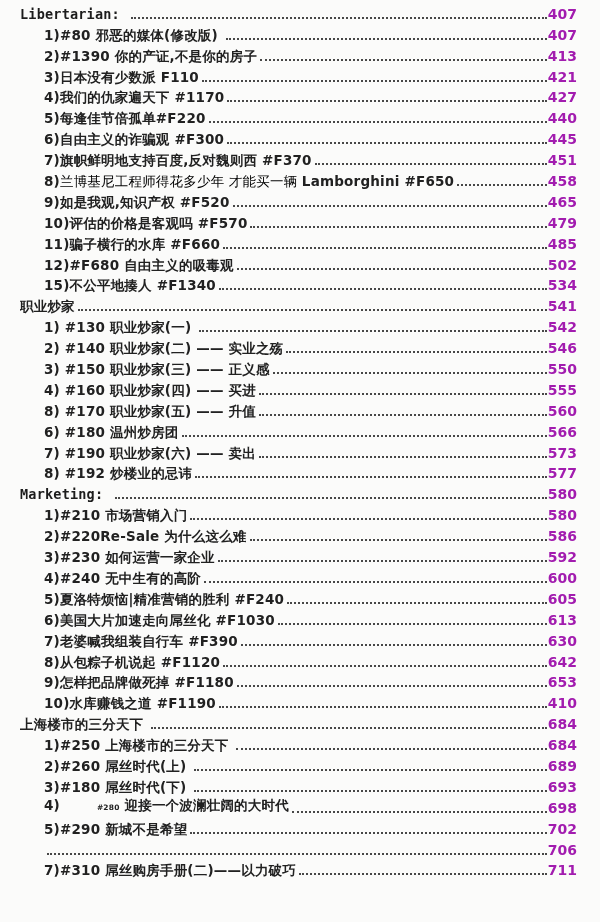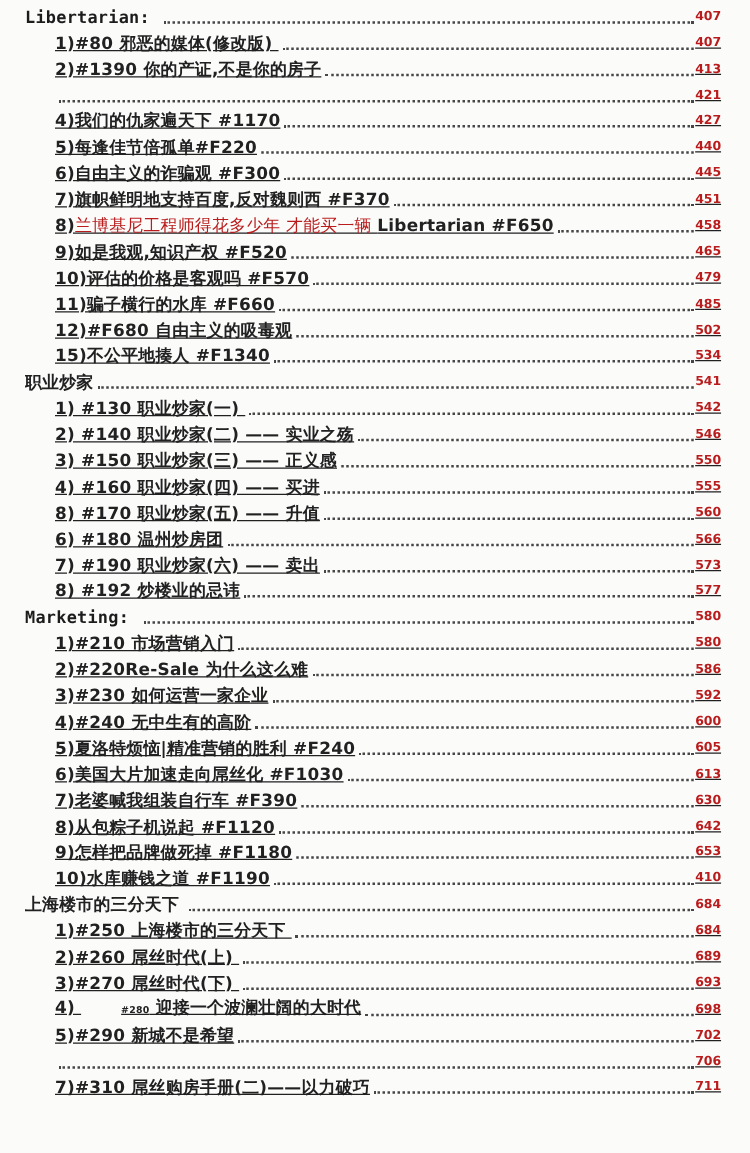--- a/index.html
+++ b/index.html
@@ -21,57 +21,57 @@
   .row {
     display: flex;
     align-items: flex-end;
     height: 20.9px;
     box-sizing: border-box;
     padding-bottom: 2px;
     white-space: pre;
     overflow: hidden;
     justify-content: flex-end;
   }
-  .row.item { padding-left: 24px; text-decoration: underline; }
+  .row.item { padding-left: 24px; }
   .title {
     font-size: 13.5px;
     font-weight: 700;
     line-height: 16px;
     letter-spacing: 0.2px;
     flex: 0 0 auto;
   }
   .seg-default { font-weight: 700; color: #212121; }
   .seg-latin {
     font-family: "DejaVu Sans Mono", "Liberation Mono", monospace;
     font-weight: 700;
     color: #1c1c1c;
   }
   .seg-serif {
     font-family: "DejaVu Serif", "Liberation Serif", serif;
     font-weight: 400;
-    color: #b91c1c;
+    color: #000000;
   }
   .seg-small {
     font-size: 7.5px;
     font-weight: 700;
     color: #212121;
     margin-left: 32px;
   }
   .leader {
     flex: 1 1 auto;
     min-width: 8px;
     border-bottom: 2px dotted #474747;
     margin: 0 1px 3px 3px;
     height: 0;
   }
   .page {
-    font-size: 10px;
+    font-size: 14px;
     font-weight: 700;
     line-height: 16px;
-    color: #b91c1c;
+    color: #a21caf;
     flex: 0 0 auto;
   }
 </style>
 </head>
 <body>
 
 <div id="toc">
     <div class="row section">
     <span class="title"><span class="seg-latin">Libertarian: </span></span>
     <span class="leader"></span>
@@ -81,20 +81,21 @@
     <span class="title"><span class="seg-default">1)#80 邪恶的媒体(修改版) </span></span>
     <span class="leader"></span>
     <span class="page">407</span>
   </div>
     <div class="row item">
     <span class="title"><span class="seg-default">2)#1390 你的产证,不是你的房子</span></span>
     <span class="leader"></span>
     <span class="page">413</span>
   </div>
     <div class="row item">
+    <span class="title"><span class="seg-default">3)日本没有少数派 F110</span></span>
     <span class="leader"></span>
     <span class="page">421</span>
   </div>
     <div class="row item">
     <span class="title"><span class="seg-default">4)我们的仇家遍天下 #1170</span></span>
     <span class="leader"></span>
     <span class="page">427</span>
   </div>
     <div class="row item">
     <span class="title"><span class="seg-default">5)每逢佳节倍孤单#F220</span></span>
@@ -105,21 +106,21 @@
     <span class="title"><span class="seg-default">6)自由主义的诈骗观 #F300</span></span>
     <span class="leader"></span>
     <span class="page">445</span>
   </div>
     <div class="row item">
     <span class="title"><span class="seg-default">7)旗帜鲜明地支持百度,反对魏则西 #F370</span></span>
     <span class="leader"></span>
     <span class="page">451</span>
   </div>
     <div class="row item">
-    <span class="title"><span class="seg-default">8)</span><span class="seg-serif">兰博基尼工程师得花多少年 才能买一辆 </span><span class="seg-default">Libertarian #F650</span></span>
+    <span class="title"><span class="seg-default">8)</span><span class="seg-serif">兰博基尼工程师得花多少年 才能买一辆 </span><span class="seg-default">Lamborghini #F650</span></span>
     <span class="leader"></span>
     <span class="page">458</span>
   </div>
     <div class="row item">
     <span class="title"><span class="seg-default">9)如是我观,知识产权 #F520</span></span>
     <span class="leader"></span>
     <span class="page">465</span>
   </div>
     <div class="row item">
     <span class="title"><span class="seg-default">10)评估的价格是客观吗 #F570</span></span>
@@ -250,21 +251,21 @@
     <span class="title"><span class="seg-default">1)#250 上海楼市的三分天下 </span></span>
     <span class="leader"></span>
     <span class="page">684</span>
   </div>
     <div class="row item">
     <span class="title"><span class="seg-default">2)#260 屌丝时代(上) </span></span>
     <span class="leader"></span>
     <span class="page">689</span>
   </div>
     <div class="row item">
-    <span class="title"><span class="seg-default">3)#270 屌丝时代(下) </span></span>
+    <span class="title"><span class="seg-default">3)#180 屌丝时代(下) </span></span>
     <span class="leader"></span>
     <span class="page">693</span>
   </div>
     <div class="row item">
     <span class="title"><span class="seg-default">4) </span><span class="seg-small">#280</span><span class="seg-default"> 迎接一个波澜壮阔的大时代</span></span>
     <span class="leader"></span>
     <span class="page">698</span>
   </div>
     <div class="row item">
     <span class="title"><span class="seg-default">5)#290 新城不是希望</span></span>

